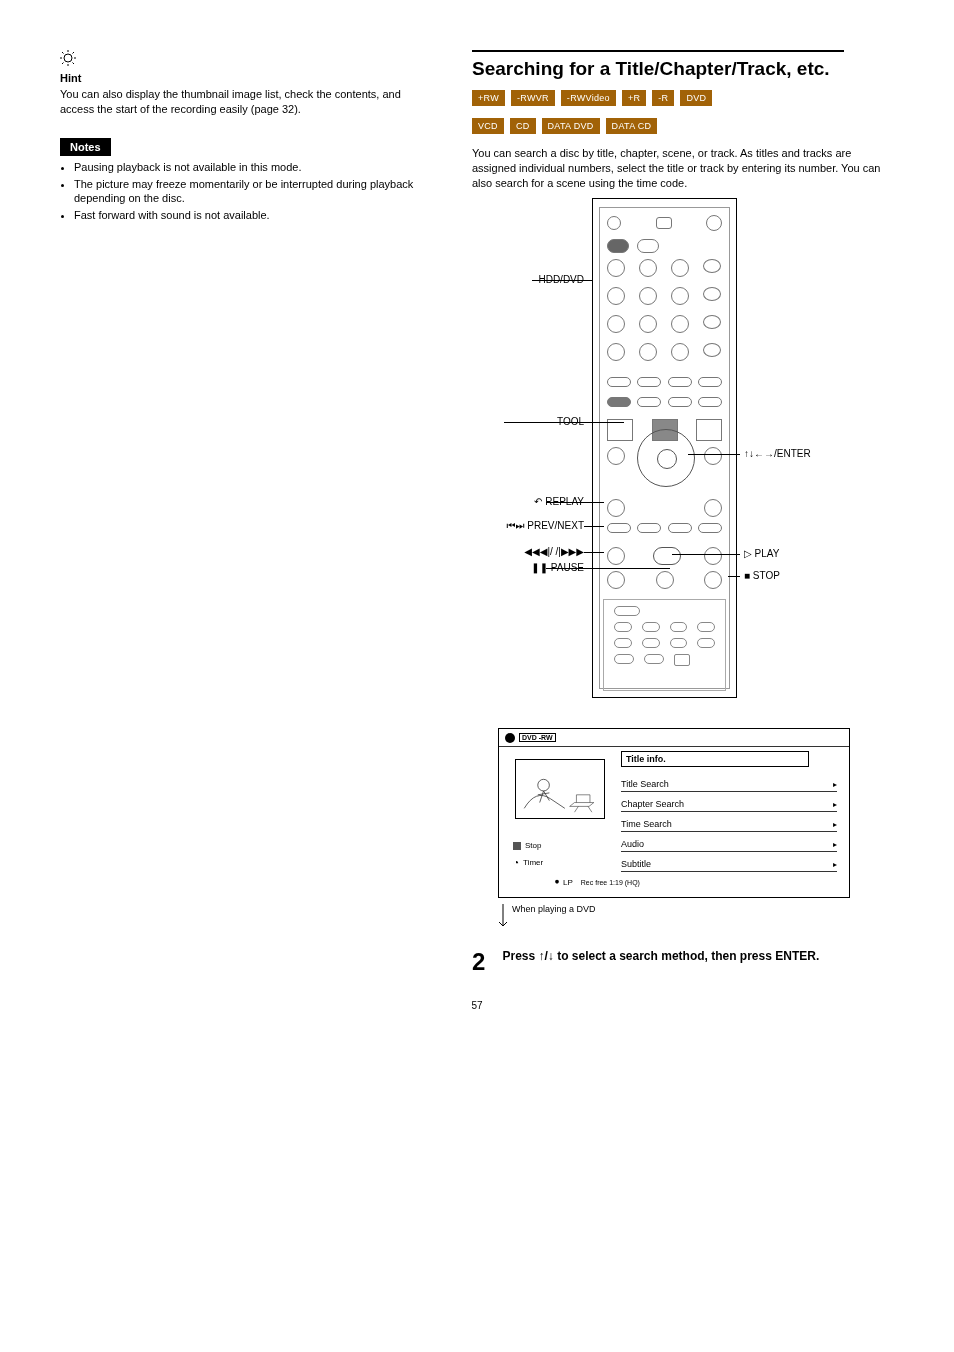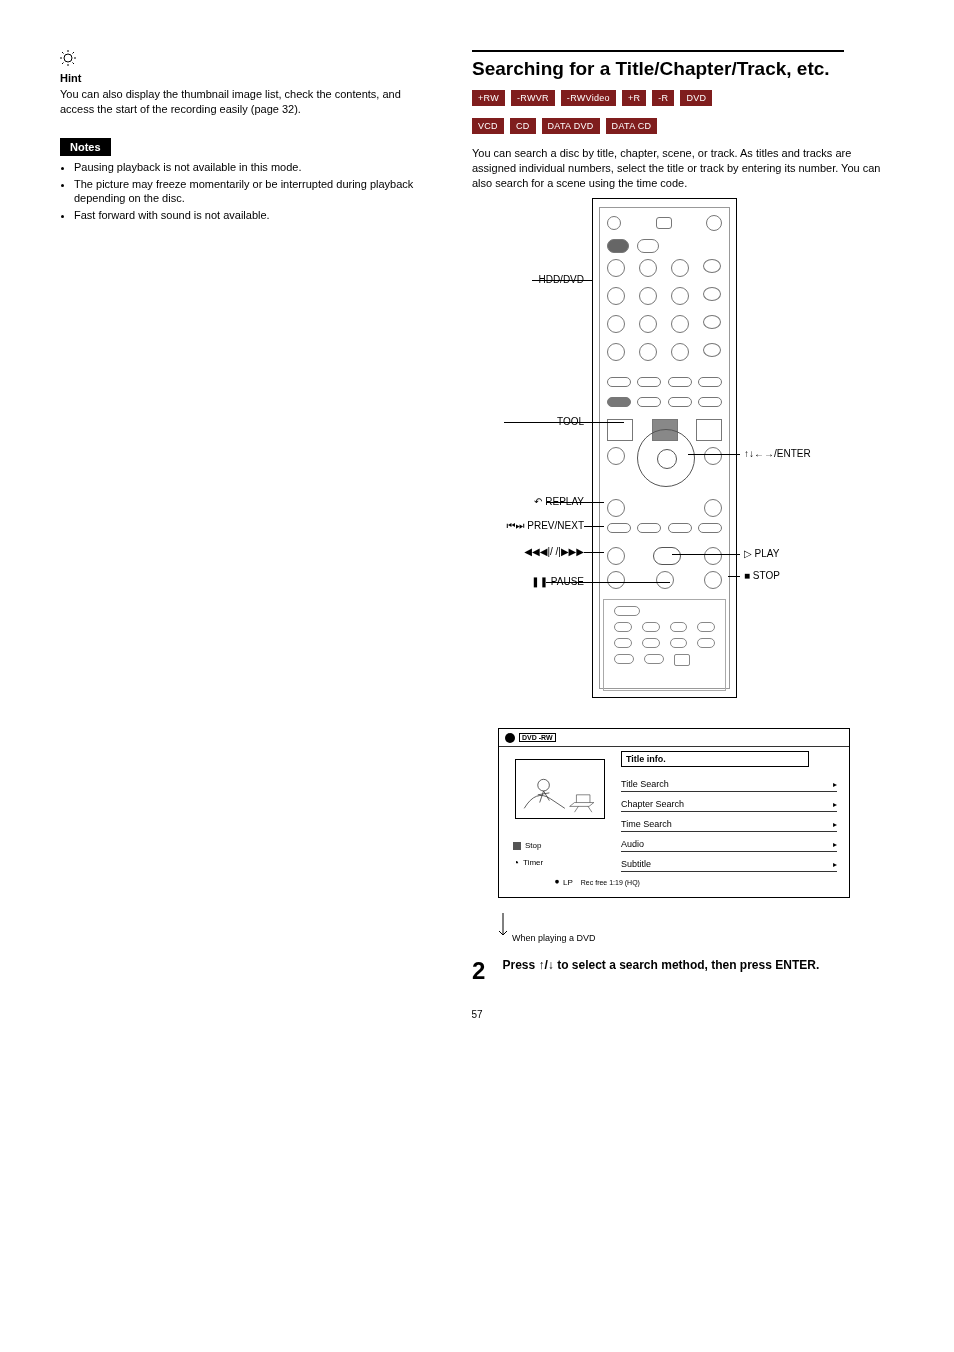--- a/index.html
+++ b/index.html
@@ -15,21 +15,21 @@
   .hint-body { font-size: 11px; line-height: 1.35; }
 
   .note-box { margin-top: 20px; }
   .note-badge { display: inline-block; background: #000; color: #fff; font-size: 11px; font-weight: bold; padding: 3px 10px; }
   .note-list { list-style: disc; margin: 4px 0 0 14px; }
   .note-list li { font-size: 11px; line-height: 1.35; margin-bottom: 2px; }
 
   .r-headrule { border-top: 2px solid #000; width: 372px; margin-bottom: 6px; }
   .r-title { font-size: 19px; font-weight: bold; line-height: 1.15; margin-bottom: 10px; }
   .media-row { display: flex; gap: 6px; margin-bottom: 12px; }
-  .media-badge { background: #7f1d1d; color: #fff; font-size: 9px; padding: 3px 6px; letter-spacing: 0.3px; }
+  .media-badge { background: #a16207; color: #fff; font-size: 9px; padding: 3px 6px; letter-spacing: 0.3px; }
   .r-intro { font-size: 11px; line-height: 1.35; }
 
   .remote-wrap { position: relative; width: 372px; height: 520px; margin-top: 8px; }
   .remote-img { position: absolute; left: 120px; top: 0; width: 145px; height: 500px; border: 1px solid #000; background: #fff; }
   .remote-img .inner { position: absolute; left: 6px; right: 6px; top: 8px; bottom: 8px; border: 1px solid #999; }
   .rbtn { width: 18px; height: 18px; border: 1px solid #777; border-radius: 3px; }
   .rbtn.c { border-radius: 50%; }
   .rbtn.big { width: 22px; height: 14px; border-radius: 7px; }
   .rbtn.pill { width: 24px; height: 10px; border-radius: 5px; }
   .row1 { position: absolute; left: 14px; right: 14px; top: 16px; display: flex; justify-content: space-between; align-items: center; }
@@ -66,21 +66,21 @@
   .tp-thumb { position: absolute; left: 16px; top: 30px; width: 90px; height: 60px; border: 1px solid #000; }
   .tp-thumb svg { width: 100%; height: 100%; }
   .tp-title-info { position: absolute; left: 122px; top: 22px; width: 188px; font-size: 9px; }
   .tp-row { position: absolute; left: 122px; width: 216px; border-bottom: 1px solid #333; font-size: 9px; padding: 2px 0; display: flex; align-items: center; }
   .tp-row .lab { flex: 0 0 auto; }
   .tp-row .arrow { margin-left: auto; font-size: 8px; }
   .tp-status { position: absolute; left: 14px; font-size: 8px; display: flex; align-items: center; gap: 4px; }
   .tp-sq { width: 8px; height: 8px; background: #555; }
   .tp-clock { font-size: 10px; }
 
-  .tool-caption { font-size: 9px; margin-left: 26px; margin-top: 15px; display: flex; align-items: flex-end; gap: 4px; }
+  .tool-caption { font-size: 9px; margin-left: 26px; margin-top: 6px; display: flex; align-items: flex-start; gap: 4px; }
 
   .page-num { text-align: center; font-size: 10px; margin-top: 24px; }
 </style>
 </head>
 <body>
 
 <div class="two-col">
 
   <div class="lcol">
     <svg class="hint-icon" viewBox="0 0 16 16">
@@ -245,21 +245,21 @@
         <span class="sym">⏮</span><span class="sym">⏭</span>
         <span>PREV/NEXT</span>
         <div class="line" style="left:112px; top:6px; width:20px;"></div>
       </div>
 
       <div class="callout l" style="left:0; top:348px; width:112px;">
         <span class="sym">◀◀◀|</span><span>/       /</span><span class="sym">|▶▶▶</span>
         <div class="line" style="left:112px; top:6px; width:20px;"></div>
       </div>
 
-      <div class="callout l" style="left:0; top:378px; width:112px;">
+      <div class="callout l" style="left:0; top:364px; width:112px;">
         <span class="sym">❚❚</span>
         <span>PAUSE</span>
         <div class="line" style="left:74px; top:6px; width:124px;"></div>
       </div>
 
       <div class="callout" style="left:272px; top:250px;">
         <div class="line" style="left:-56px; top:6px; width:52px;"></div>
         <span class="sym">↑</span><span class="sym">↓</span><span class="sym">←</span><span class="sym">→</span><span>/ENTER</span>
       </div>
 

